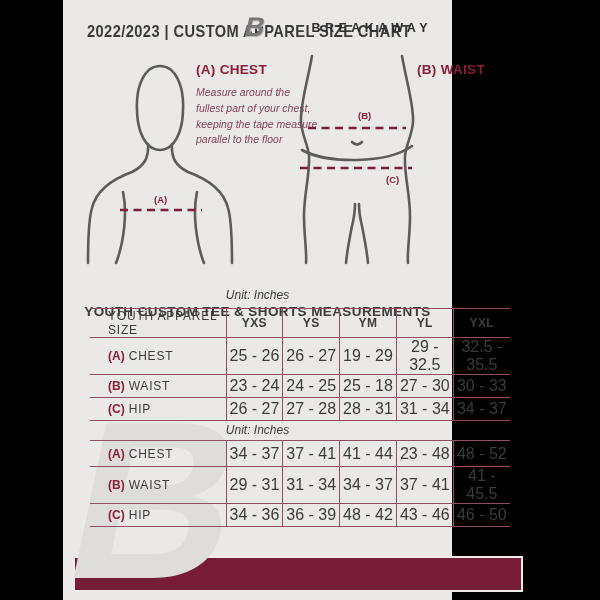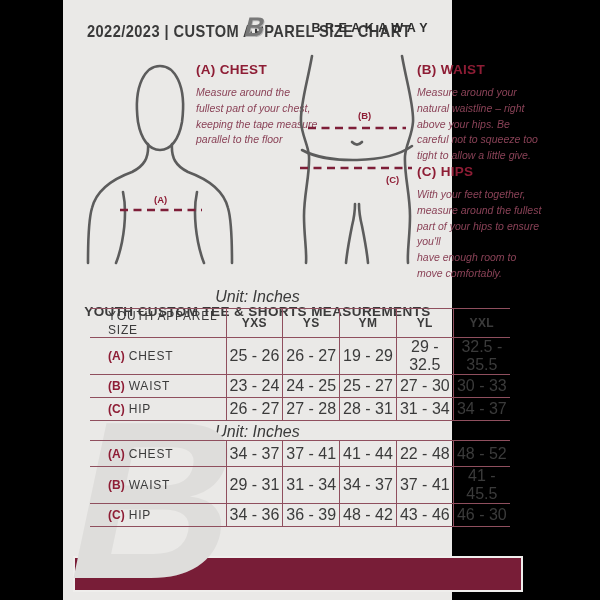--- a/index.html
+++ b/index.html
@@ -26,21 +26,21 @@
   svg.fig { position:absolute; overflow:visible; }
   #fig-upper { left:17px; top:56px; }
   #fig-lower { left:229px; top:56px; }
   .body-line { fill:none; stroke:#5c5c5c; stroke-width:2.6; stroke-linecap:round; }
   .dash { fill:none; stroke:#7e1e38; stroke-width:2.4; stroke-dasharray:8 5.5; }
   .marker { font-size:9.5px; font-weight:bold; fill:#8e1d35; font-family:"Liberation Sans",sans-serif; }
 
   
   .sec-title { position:absolute; width:100%; text-align:center; font-size:13.5px; font-weight:bold;
                color:#3b3b3b; letter-spacing:.4px; }
-  .sec-unit  { position:absolute; width:100%; text-align:center; font-size:16px; font-style:italic; color:#3b3b3b; }
+  .sec-unit  { position:absolute; width:100%; text-align:center; font-size:12px; font-style:italic; color:#3b3b3b; }
 
   
   table.size { position:absolute; left:27px; width:420px; border-collapse:collapse; table-layout:fixed; z-index:2; }
   table.size col.lbl { width:136px; }
   table.size td { border-top:1.4px solid #8f4f5e; height:23px; font-size:16px; color:#3b3b3b;
                   text-align:center; vertical-align:middle; background:transparent; }
   table.size tr:first-child td { height:26px; }
   table.size tr:last-child td { border-bottom:1.4px solid #8f4f5e; }
   table.size td + td { border-left:1.4px solid #8f4f5e; }
   table.size td.lblcell { text-align:left; padding-left:18px; font-size:12px; letter-spacing:.8px; }
@@ -91,28 +91,22 @@
     <path class="body-line" d="M63,148 C63,156 62,162 60,170 C57,185 55,196 54,207"></path>
     <path class="body-line" d="M67,148 C67,156 68,162 70,170 C73,185 75,196 76,207"></path>
     <line class="dash" x1="16" y1="72" x2="114" y2="72"></line>
     <line class="dash" x1="8" y1="112" x2="120" y2="112"></line>
     <text class="marker" x="66" y="63">(B)</text>
     <text class="marker" x="94" y="127">(C)</text>
   </svg>
 
   <div class="inst" id="inst-waist">
     <h3>(B) WAIST</h3>
-    <p>Measure around your natural waistline – right above your hips. Be careful not to squeeze too tight to allow a little give.</p>
   </div>
 
-  <div class="inst" id="inst-hips">
-    <h3>(C) HIPS</h3>
-    <p>With your feet together, measure around the fullest part of your hips to ensure you'll
-have enough room to move comfortably.</p>
-  </div>
 
   <div class="watermark">B</div>
 
   <div class="sec-title" id="youth-title">YOUTH CUSTOM TEE &amp; SHORTS MEASUREMENTS</div>
   <div class="sec-unit" id="youth-unit">Unit: Inches</div>
   <table class="size" id="youth-table">
     <colgroup>
         <col class="lbl">
         <col>
         <col>
@@ -134,21 +128,21 @@
       <td>25 - 26</td>
       <td>26 - 27</td>
       <td>19 - 29</td>
       <td>29 - 32.5</td>
       <td>32.5 - 35.5</td>
     </tr>
     <tr>
       <td class="lblcell"><span class="pfx">(B)</span><span class="rowlbl">WAIST</span></td>
       <td>23 - 24</td>
       <td>24 - 25</td>
-      <td>25 - 27</td>
+      <td>25 - 18</td>
       <td>27 - 30</td>
       <td>30 - 33</td>
     </tr>
     <tr>
       <td class="lblcell"><span class="pfx">(C)</span><span class="rowlbl">HIP</span></td>
       <td>26 - 27</td>
       <td>27 - 28</td>
       <td>28 - 31</td>
       <td>31 - 34</td>
       <td>34 - 37</td>
@@ -165,37 +159,37 @@
         <col>
         <col>
         <col>
       </colgroup>
     <tbody>
     <tr>
       <td class="lblcell"><span class="pfx">(A)</span><span class="rowlbl">CHEST</span></td>
       <td>34 - 37</td>
       <td>37 - 41</td>
       <td>41 - 44</td>
-      <td>22 - 48</td>
+      <td>23 - 48</td>
       <td>48 - 52</td>
     </tr>
     <tr>
       <td class="lblcell"><span class="pfx">(B)</span><span class="rowlbl">WAIST</span></td>
       <td>29 - 31</td>
       <td>31 - 34</td>
       <td>34 - 37</td>
       <td>37 - 41</td>
       <td>41 - 45.5</td>
     </tr>
     <tr>
       <td class="lblcell"><span class="pfx">(C)</span><span class="rowlbl">HIP</span></td>
       <td>34 - 36</td>
       <td>36 - 39</td>
       <td>48 - 42</td>
       <td>43 - 46</td>
-      <td>46 - 30</td>
+      <td>46 - 50</td>
     </tr>
   </tbody>
     </table>
 
   <div class="footer-bar"></div>
 
 </div>
 
 </body></html>

